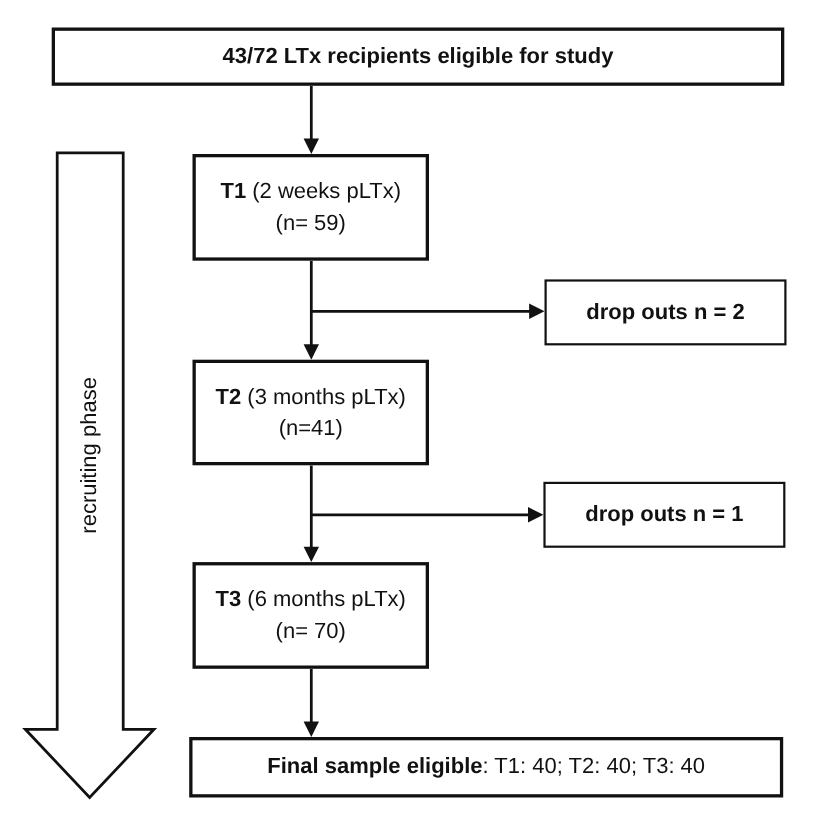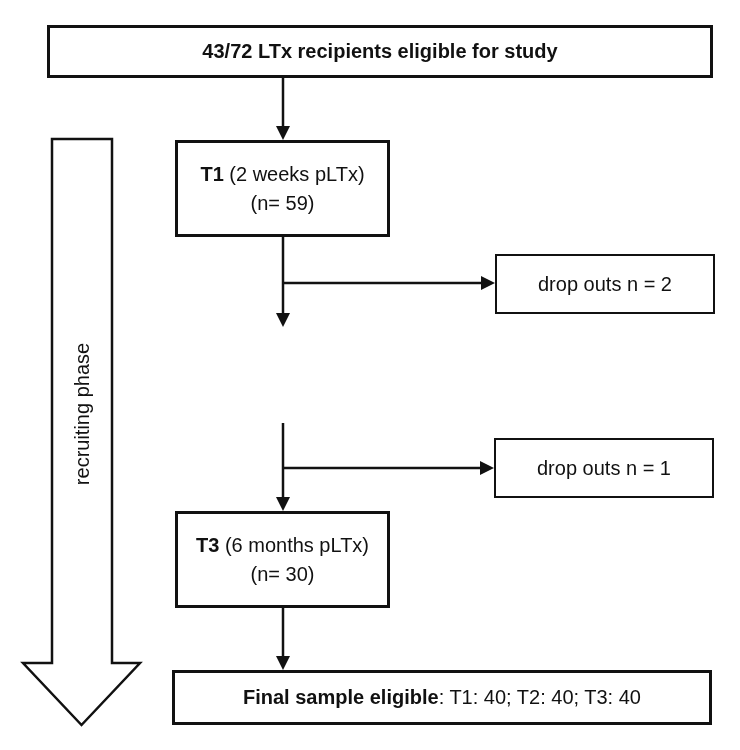--- a/index.html
+++ b/index.html
@@ -25,21 +25,21 @@
     background: var(--bg);
     border: 3px solid var(--line);
     display: flex;
     flex-direction: column;
     align-items: center;
     justify-content: center;
     text-align: center;
     font-size: 20px;
     line-height: 1.42;
   }
-  .box.dropout { border-width: 2px; }
+  .box.dropout { border-width: 2px; font-weight: bold; }
   .bold { font-weight: bold; }
   .eligible-box   { left: 47px;  top: 25px;  width: 666px; height: 53px; }
   .stage-t1       { left: 175px; top: 140px; width: 215px; height: 97px; }
   .stage-t2       { left: 175px; top: 327px; width: 215px; height: 96px; }
   .stage-t3       { left: 175px; top: 511px; width: 215px; height: 97px; }
   .dropout-1      { left: 495px; top: 254px; width: 220px; height: 60px; }
   .dropout-2      { left: 494px; top: 438px; width: 220px; height: 60px; text-align: right; }
   .final-box      { left: 172px; top: 670px; width: 540px; height: 55px; }
   .recruiting-label {
     position: absolute;
@@ -97,27 +97,31 @@
 
   <div class="box stage-t1">
     <div><span class="bold">T1</span><span> (2 weeks pLTx)</span></div>
     <div>(n= 59)</div>
   </div>
 
   <div class="box dropout dropout-1">
     <span>drop outs n = 2</span>
   </div>
 
+  <div class="box stage-t2">
+    <div><span class="bold">T2</span><span> (3 months pLTx)</span></div>
+    <div>(n=41)</div>
+  </div>
 
   <div class="box dropout dropout-2">
     <span>drop outs n = 1</span>
   </div>
 
   <div class="box stage-t3">
     <div><span class="bold">T3</span><span> (6 months pLTx)</span></div>
-    <div>(n= 30)</div>
+    <div>(n= 70)</div>
   </div>
 
   <div class="box final-box">
     <div><span class="bold">Final sample eligible</span><span>: T1: 40; T2: 40; T3: 40</span></div>
   </div>
 
 </div>
 
 </body></html>

